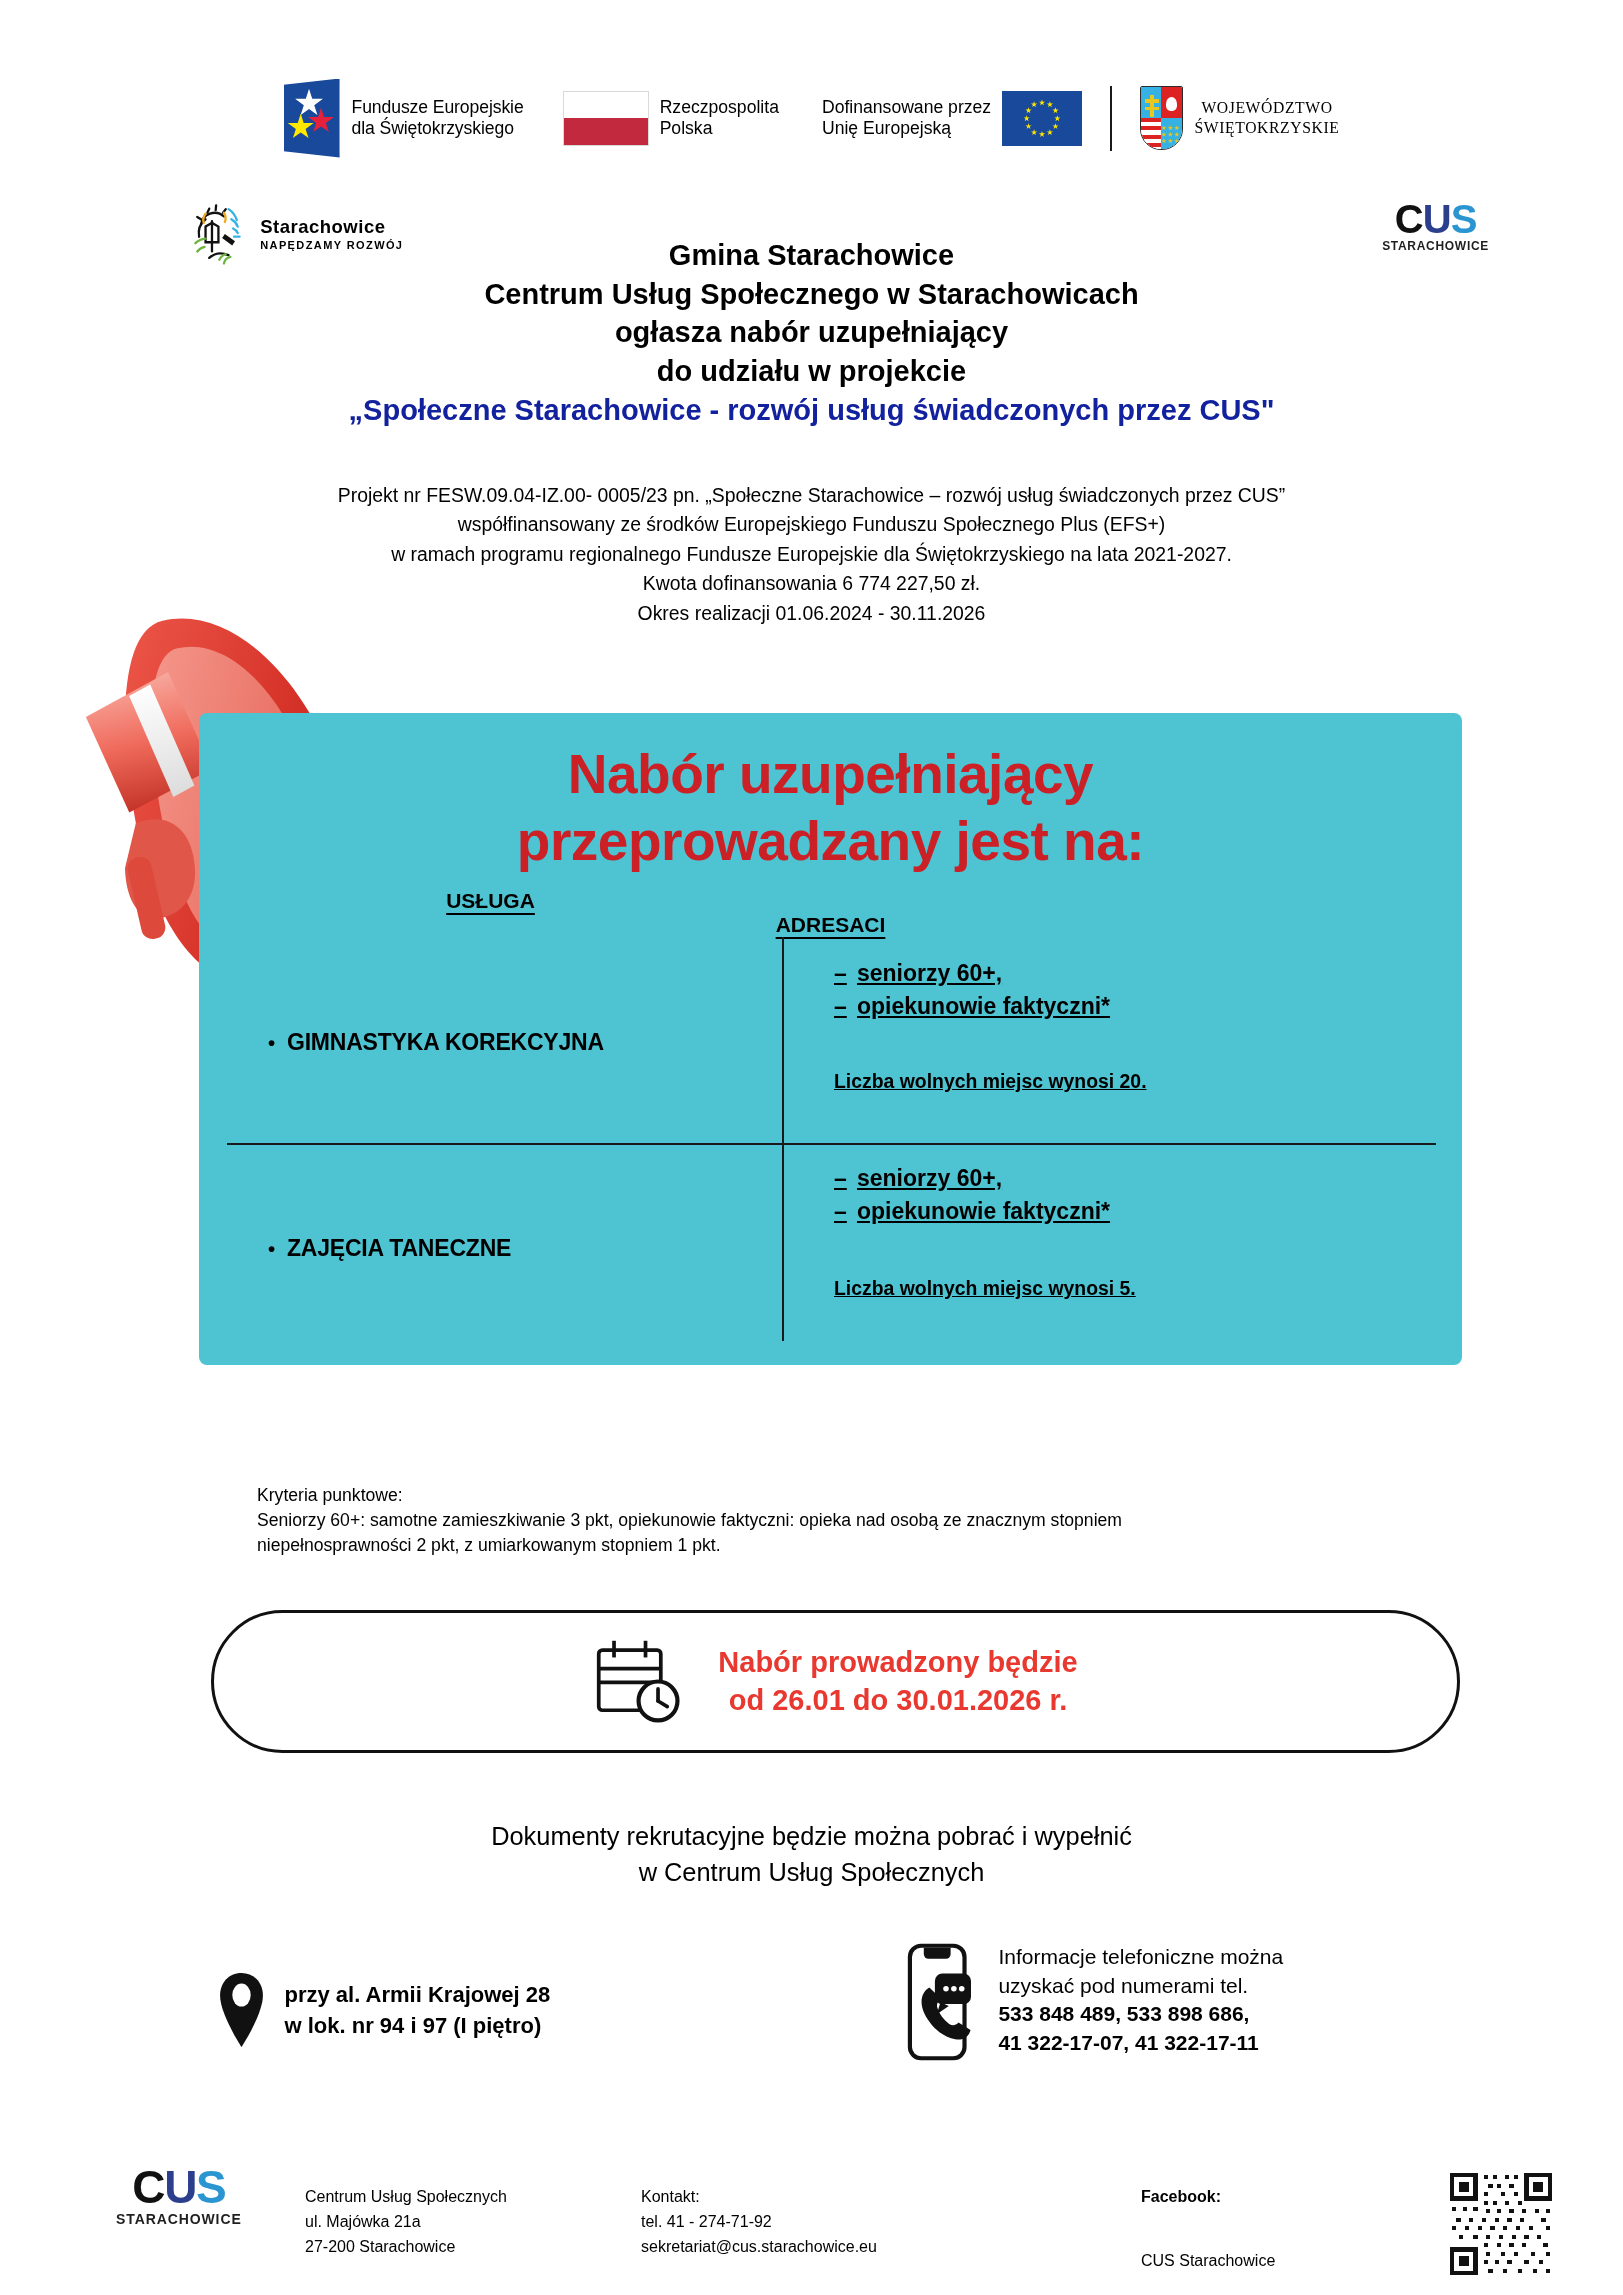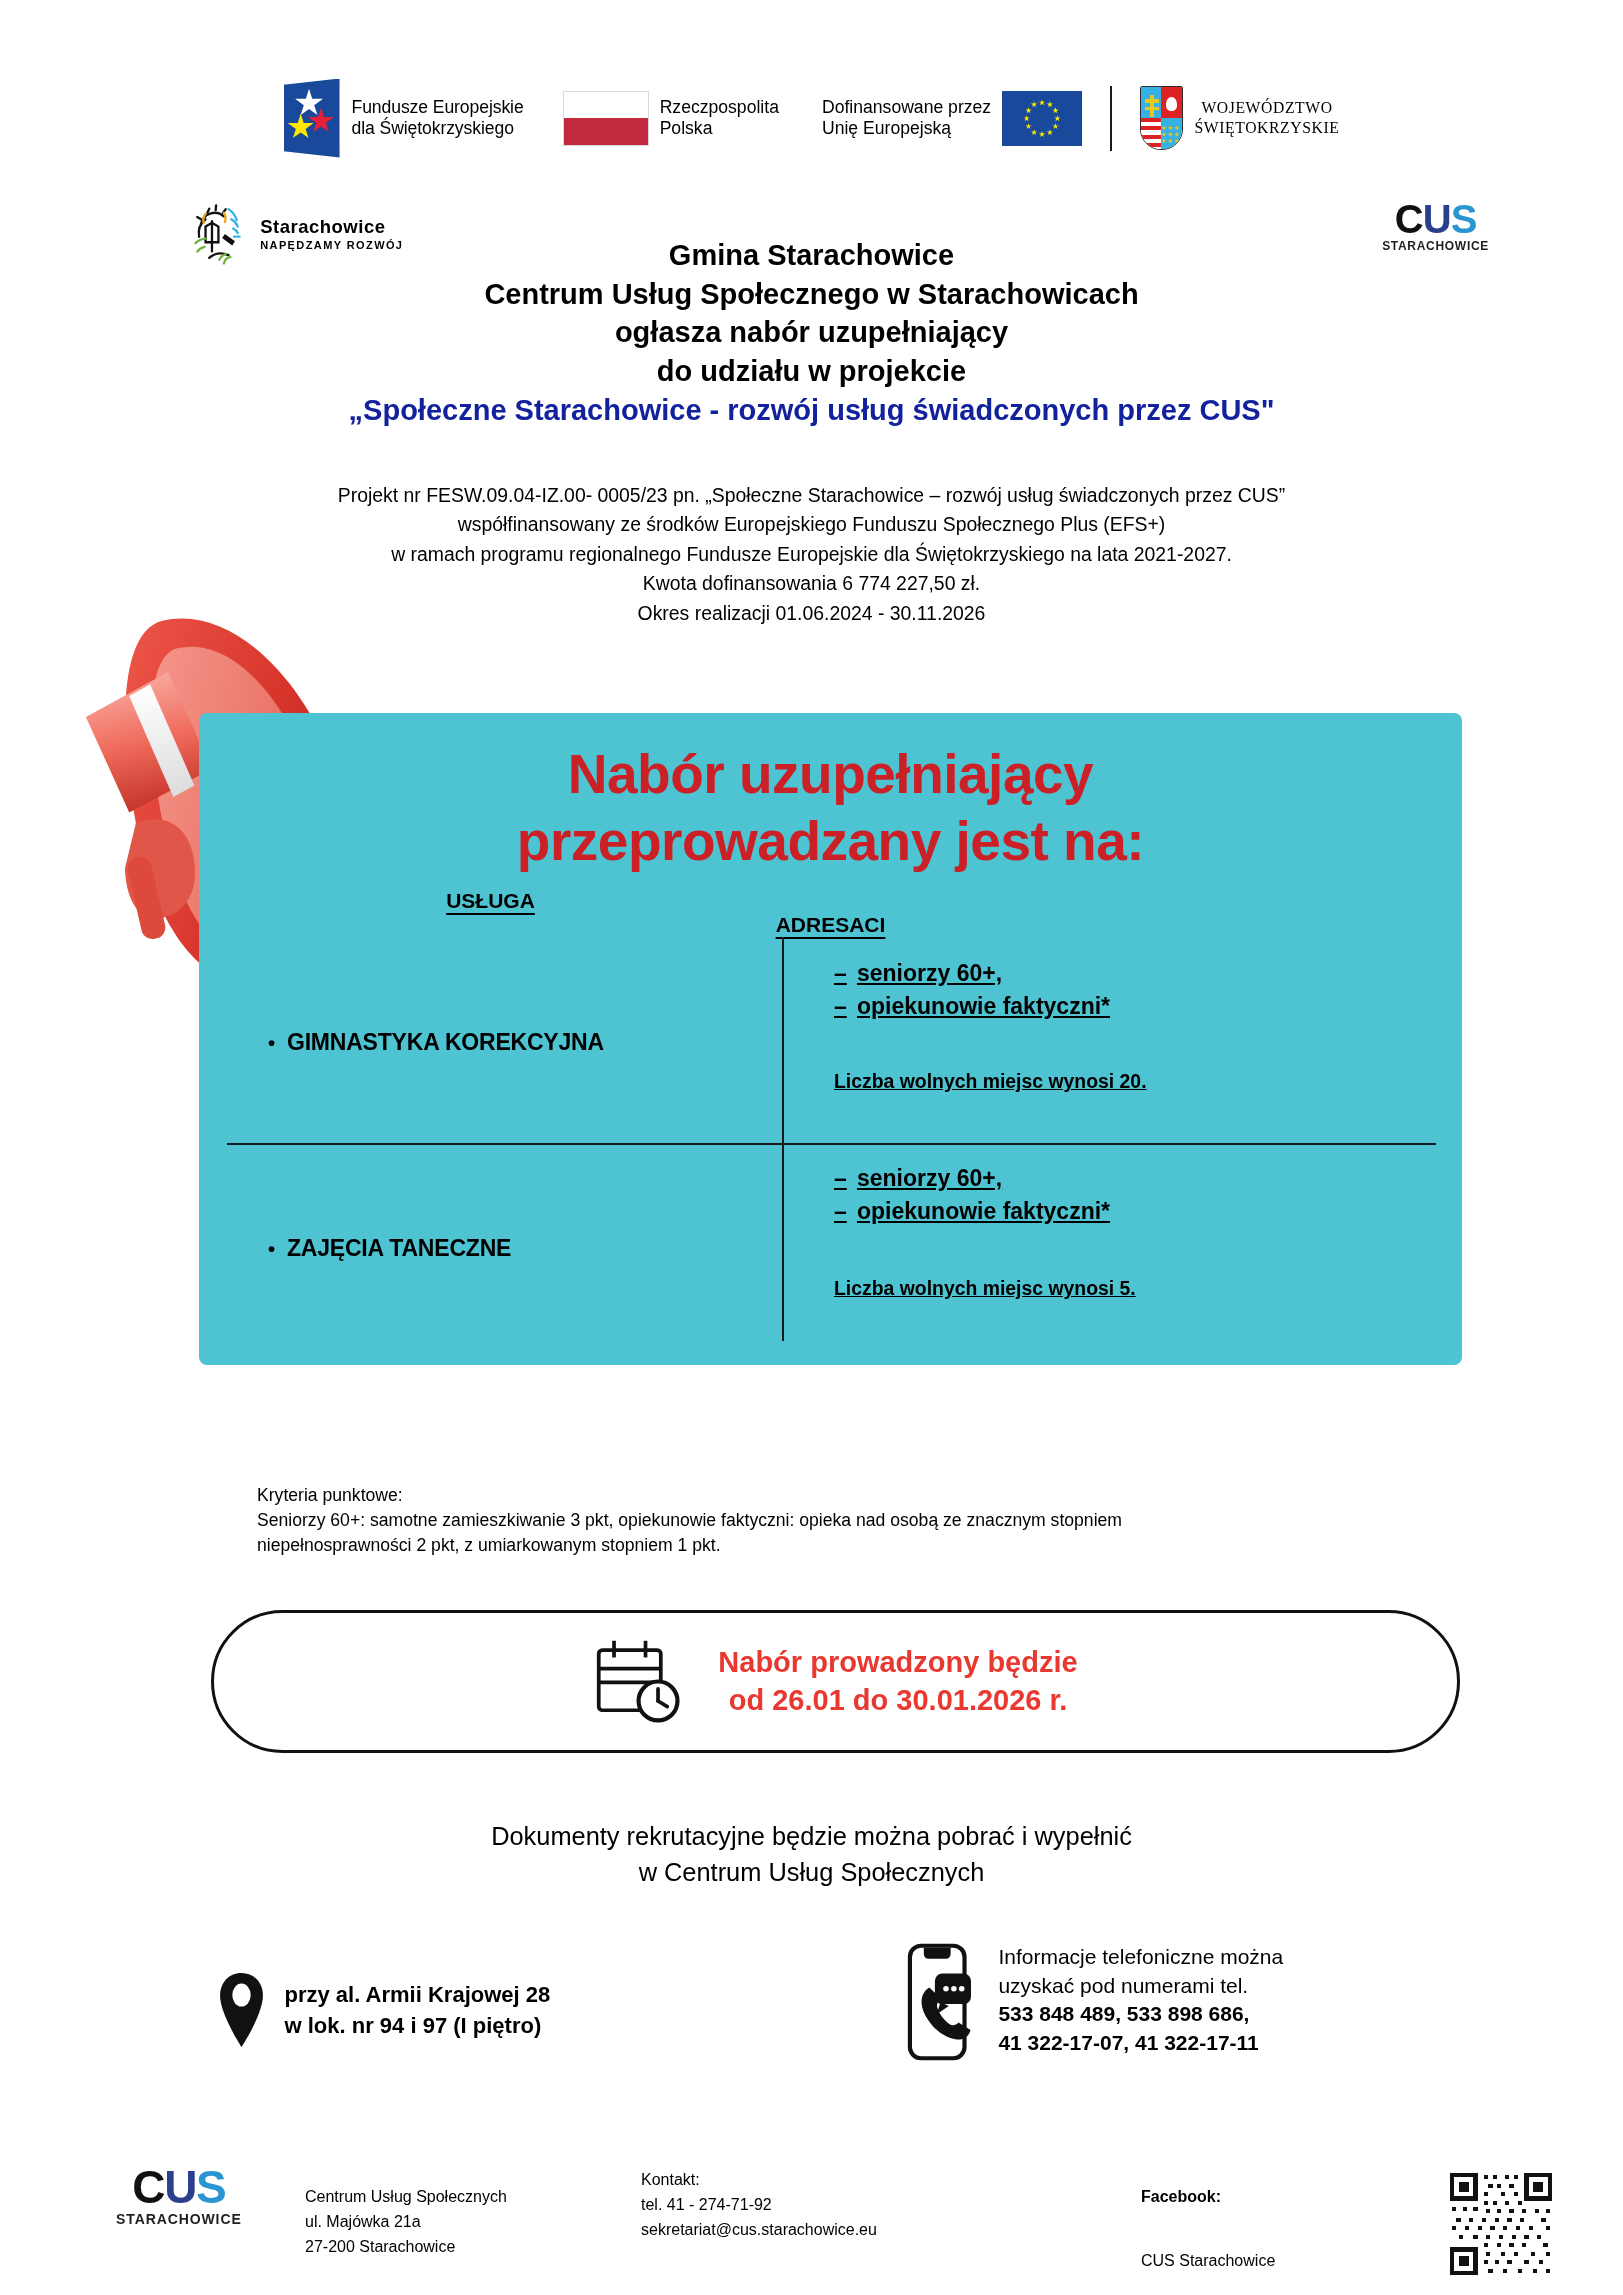--- a/index.html
+++ b/index.html
@@ -263,21 +263,21 @@
     position: absolute; left: 0; right: 0; top: 2152px; height: 139px;
   }
   .footer-cus { position: absolute; left: 116px; top: 14px; text-align:center; }
   .footer-cus .cus-word { font-size: 46px; letter-spacing: -1.4px; }
   .footer-cus .cus-sub { font-size: 14px; letter-spacing: 0.9px; }
 
   .footer-col {
     position: absolute; font-size: 16px; line-height: 1.55; white-space: nowrap;
   }
   .footer-col.addr { left: 305px; top: 33px; }
-  .footer-col.kontakt { left: 641px; top: 16px; }
+  .footer-col.kontakt { left: 641px; top: 33px; }
 
   .footer-fb { position: absolute; left: 1141px; top: 33px; font-size: 16px; line-height: 1.55; }
   .footer-fb .fb-label { font-weight: 700; }
   .footer-fb .fb-name { margin-top: 39px; }
 
   .qr { position: absolute; right: 69px; top: 18.5px; width: 106px; height: 106px; }
 </style>
 </head>
 <body>
 

